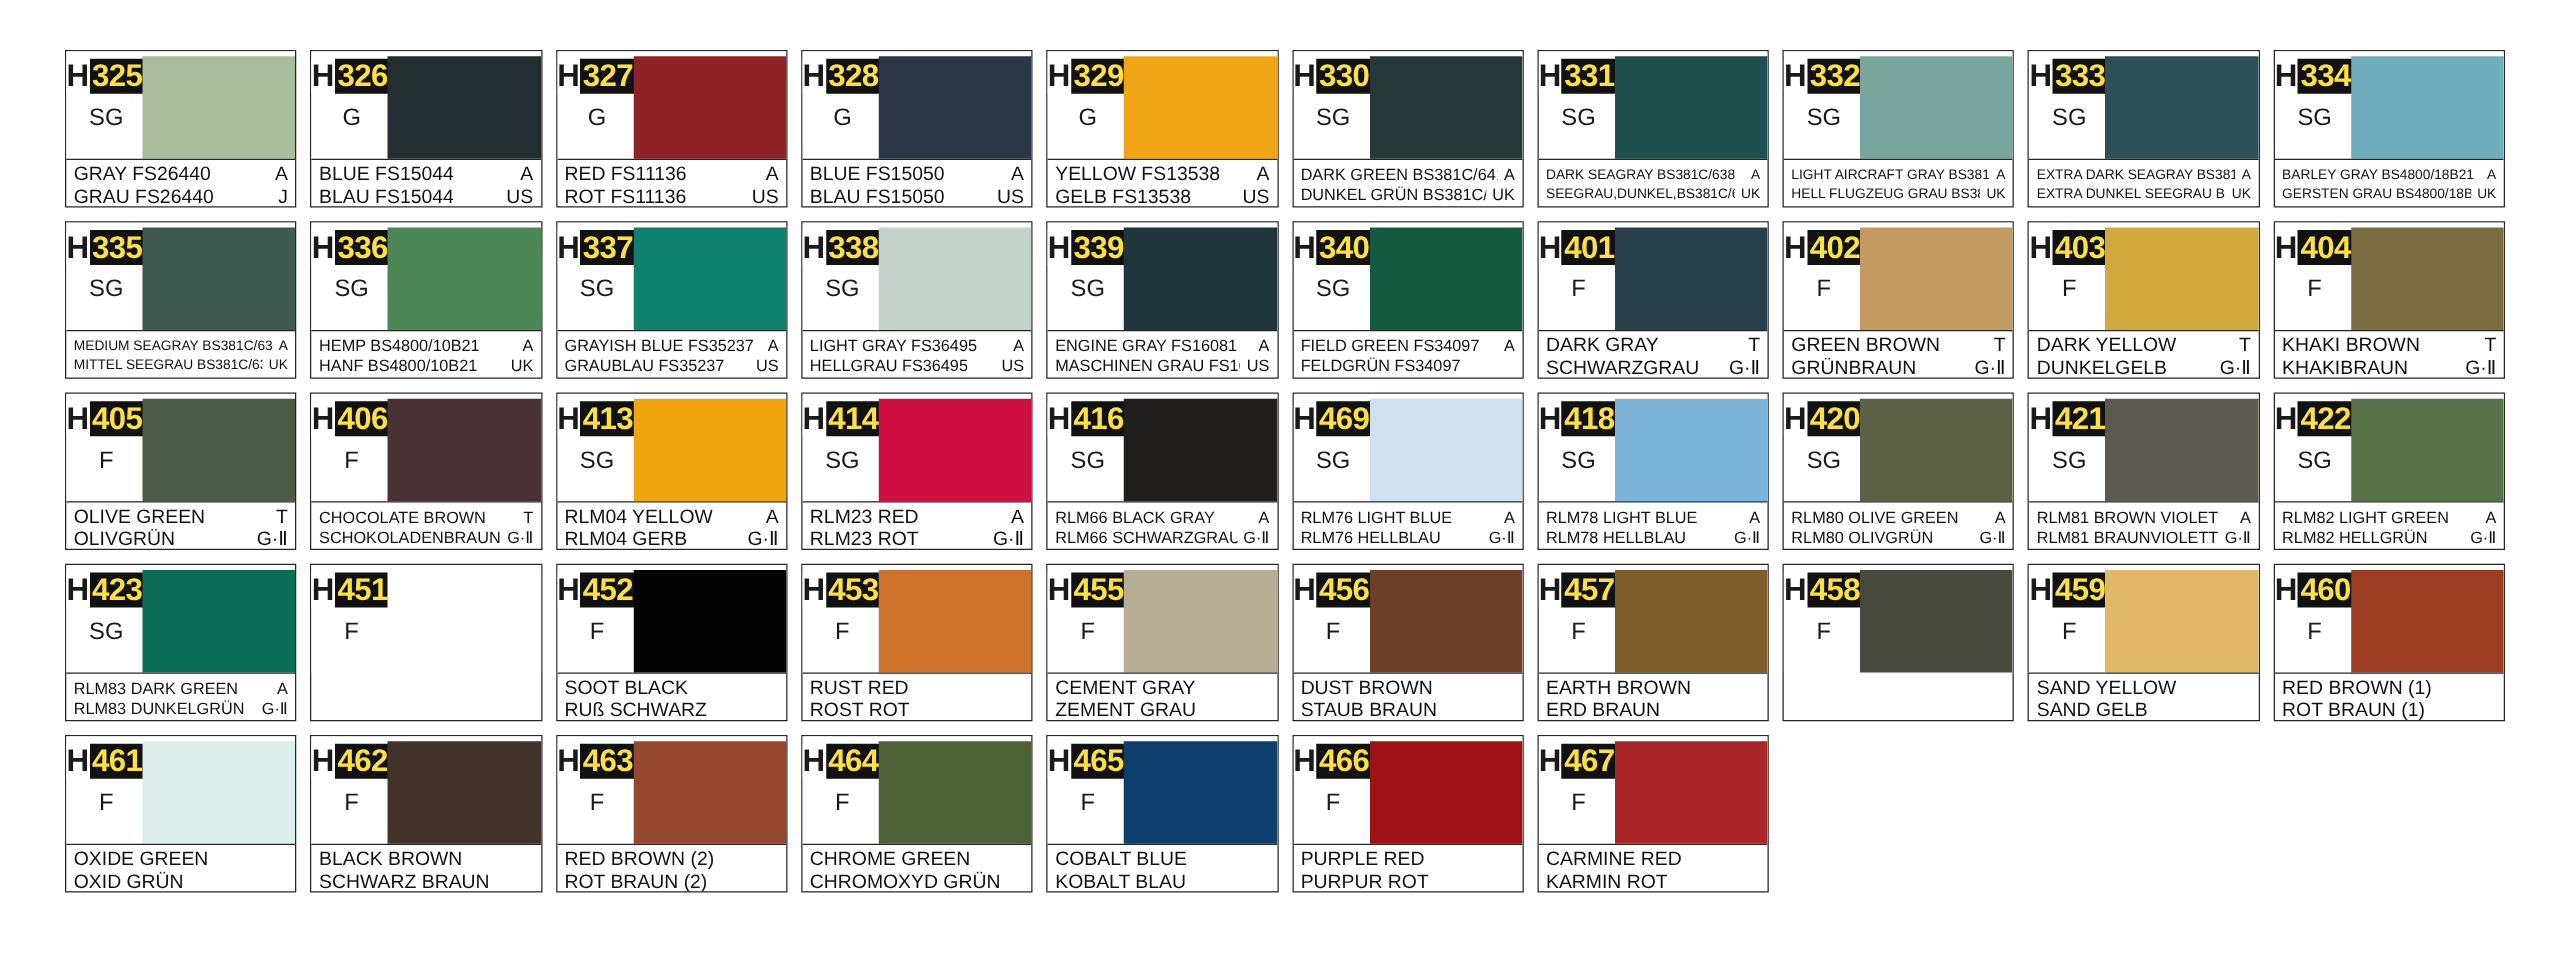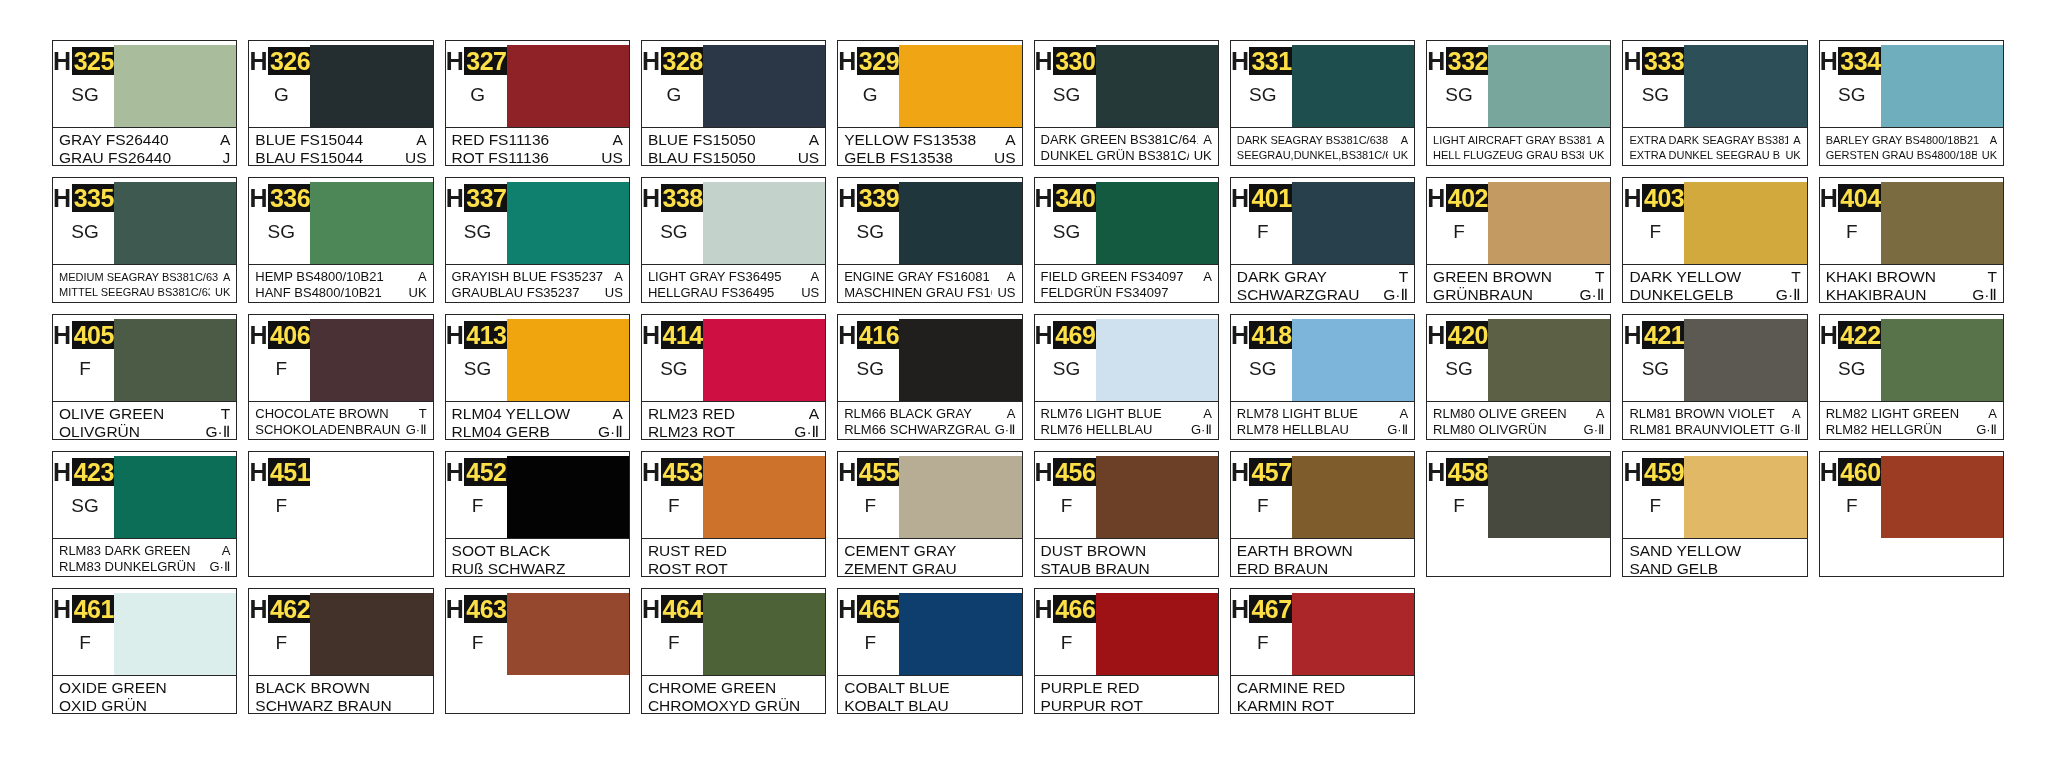--- a/index.html
+++ b/index.html
@@ -958,20 +958,30 @@
         <div class="card-top">
           <div class="left-col">
             <div class="code">
               <span class="h">H</span>
               <span class="num">460</span>
             </div>
             <div class="finish">F</div>
           </div>
           <div class="swatch" style="background: rgb(156, 61, 35);"></div>
         </div>
+        <div class="card-bottom">
+          <div class="nameline">
+            <span class="nm">RED BROWN (1)</span>
+            <span class="sfx"></span>
+          </div>
+          <div class="nameline">
+            <span class="nm">ROT BRAUN (1)</span>
+            <span class="sfx"></span>
+          </div>
+        </div>
       </div>
       <div class="card">
         <div class="card-top">
           <div class="left-col">
             <div class="code">
               <span class="h">H</span>
               <span class="num">461</span>
             </div>
             <div class="finish">F</div>
           </div>
@@ -1013,20 +1023,30 @@
       <div class="card">
         <div class="card-top">
           <div class="left-col">
             <div class="code">
               <span class="h">H</span>
               <span class="num">463</span>
             </div>
             <div class="finish">F</div>
           </div>
           <div class="swatch" style="background: rgb(150, 72, 47);"></div>
+        </div>
+        <div class="card-bottom">
+          <div class="nameline">
+            <span class="nm">RED BROWN (2)</span>
+            <span class="sfx"></span>
+          </div>
+          <div class="nameline">
+            <span class="nm">ROT BRAUN (2)</span>
+            <span class="sfx"></span>
+          </div>
         </div>
       </div>
       <div class="card">
         <div class="card-top">
           <div class="left-col">
             <div class="code">
               <span class="h">H</span>
               <span class="num">464</span>
             </div>
             <div class="finish">F</div>

